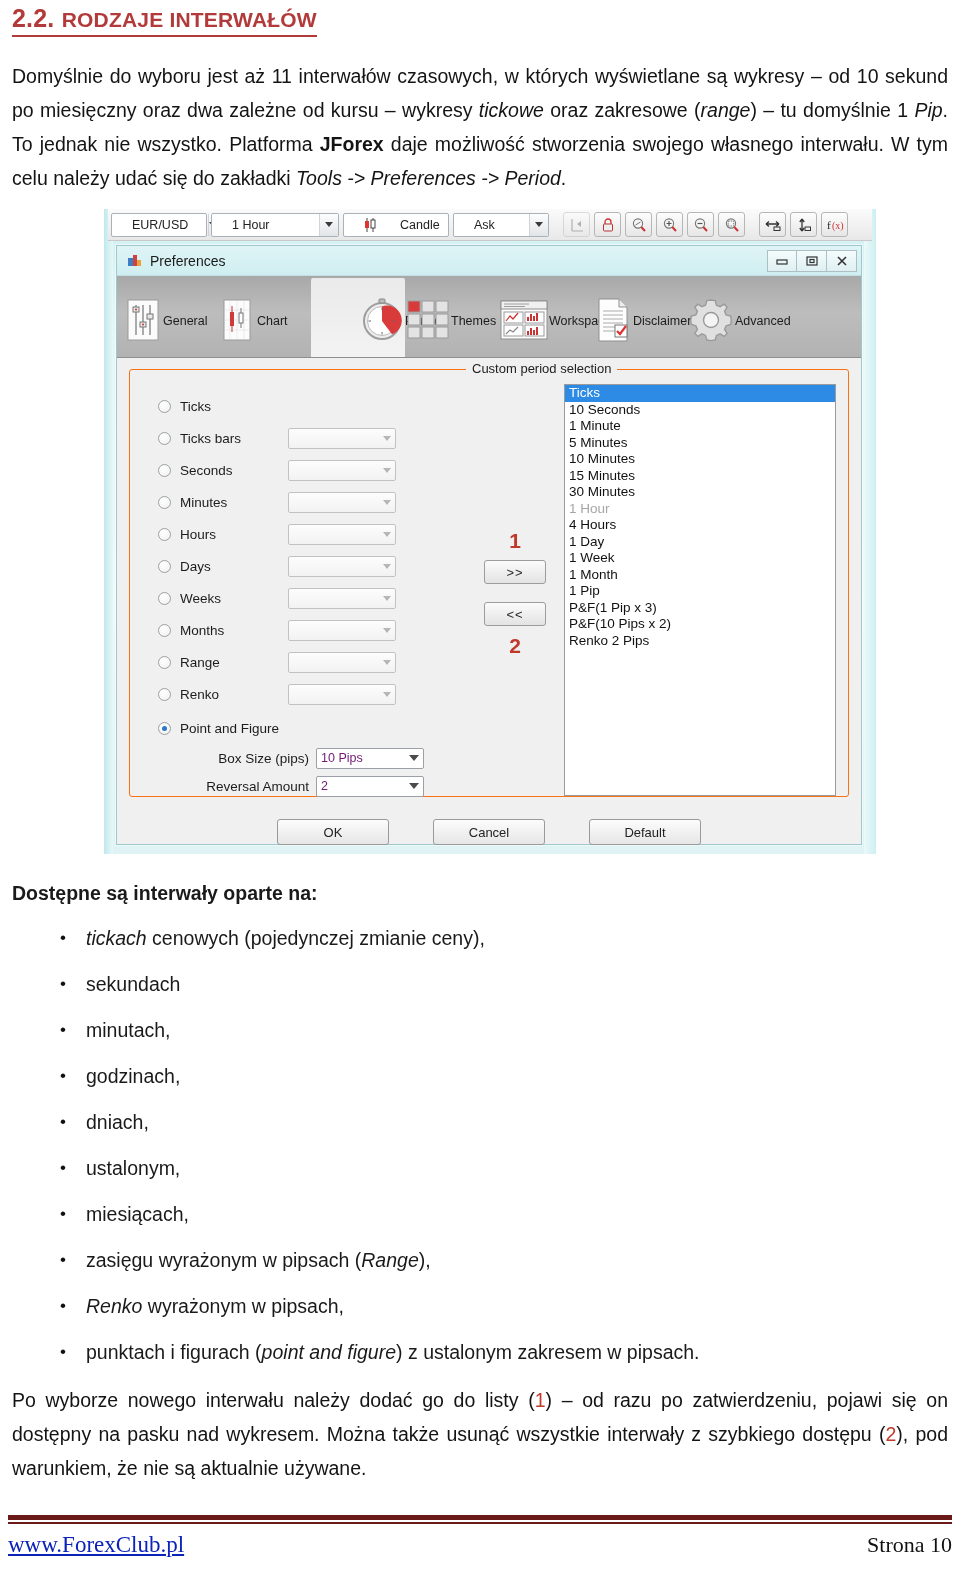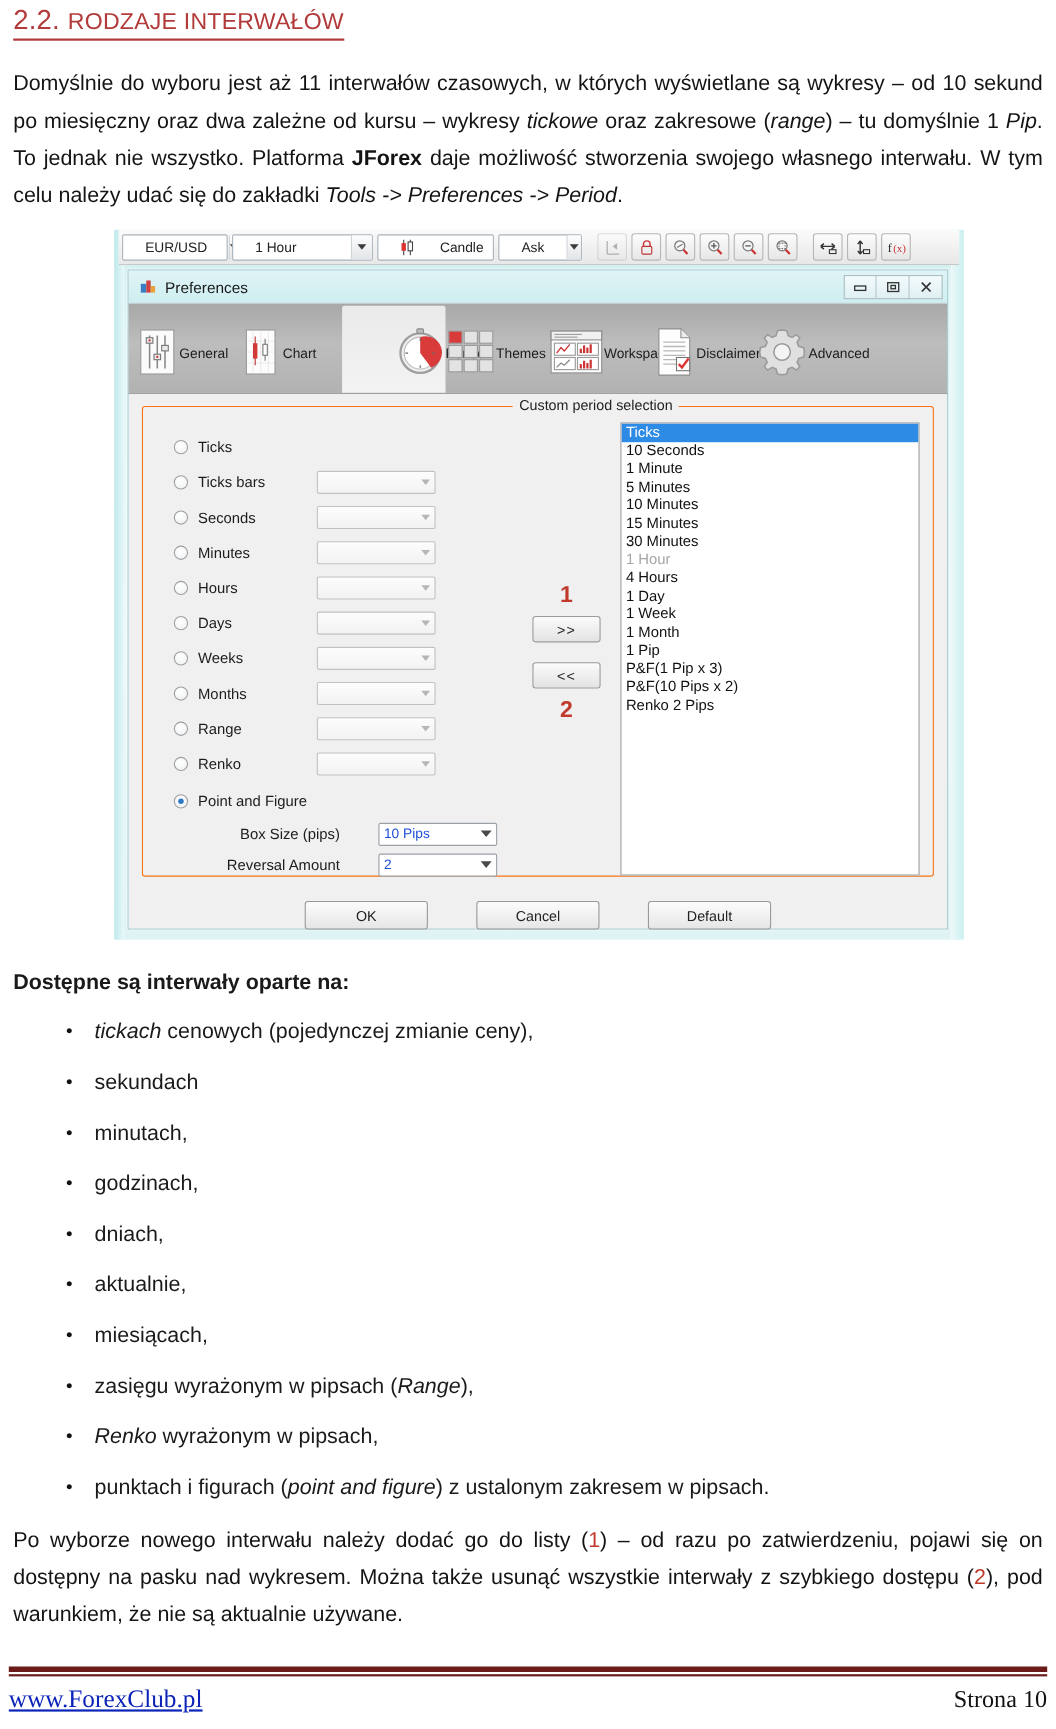--- a/index.html
+++ b/index.html
@@ -11,21 +11,21 @@
     color: #1a1a1a;
     position: relative;
     overflow: hidden;
   }
 
   .page { position:relative; width:960px; height:1572px; padding: 0 8px; }
 
   
   .heading {
     color: #b33a3a;
-    font-weight: normal;
+    font-weight: bold;
     font-size: 25px;
     letter-spacing: .2px;
     padding: 4px 0 2px 0;
     display: inline-block;
     border-bottom: 2px solid #b33a3a;
     margin-left: 4px;
   }
   .heading .sc { font-size: 21px; }
 
   
@@ -74,21 +74,21 @@
   }
   .combo .arrowbox {
     width:19px; height:22px; margin-left:auto; border-left:1px solid #cfd4d9;
     background:linear-gradient(180deg,#fdfdfd,#e2e5e8);
     display:flex; align-items:center; justify-content:center;
   }
   .caret { width:0;height:0;border-left:4px solid transparent;border-right:4px solid transparent;border-top:5px solid #3b3b3b; }
   .combo.c-sym { width:96px; }
   .combo.c-per { width:128px; }
   .combo.c-cdl { width:106px; }
-  .combo.c-ask { width:76px; }
+  .combo.c-ask { width:96px; }
   .tbtn {
     width:27px;height:25px;border:1px solid #b6b6b6;border-radius:3px;
     background:linear-gradient(180deg,#fdfdfd,#e6e6e6);
     display:flex;align-items:center;justify-content:center; position:relative;
   }
   .tbtn.disabled { opacity:.45; }
   .tsep { width:6px; }
 
   
   .prefs {
@@ -147,21 +147,21 @@
   .minicombo {
     width:108px; height:21px; border:1px solid #c2c2c2; border-radius:2px;
     background:linear-gradient(180deg,#fdfdfd,#f2f2f2);
     display:flex; align-items:center; padding:0 4px; font-size:12px; color:#333;
   }
   .minicombo .mc-arrow { margin-left:auto; width:0;height:0;
     border-left:4px solid transparent;border-right:4px solid transparent;border-top:5px solid #b6b6b6; }
   .pf-row { display:flex; align-items:center; height:28px; padding-left:26px; }
   .pf-label { font-size:13.5px; width:132px; text-align:right; padding-right:7px; color:#1c1c1c; }
   .pf-combo { width:108px; height:21px; border:1px solid #9aa0a6; border-radius:2px; background:#fff;
-    display:flex; align-items:center; padding:0 4px; font-size:12.5px; color:#1d4ed8;margin-left:28px; }
+    display:flex; align-items:center; padding:0 4px; font-size:12.5px; color:#701a75; }
   .pf-combo .mc-arrow { margin-left:auto; width:0;height:0;
     border-left:5px solid transparent;border-right:5px solid transparent;border-top:6px solid #4a4a4a; }
 
   
   .mid-col { width:86px; display:flex; flex-direction:column; align-items:center; padding-top:146px; }
   .mark { font-size:21px; font-weight:bold; color:#c0392b; line-height:1; }
   .arrbtn {
     width:62px; height:24px; margin:9px 0;
     border:1px solid #9c9c9c; border-radius:3px;
     background:linear-gradient(180deg,#fbfbfb,#e3e3e3);
@@ -648,21 +648,21 @@
   </div>
 
   <div class="lead">Dostępne są interwały oparte na:</div>
 
   <ul class="ivals">
     <li><span class="i">tickach</span><span> cenowych (pojedynczej zmianie ceny),</span></li>
     <li><span>sekundach</span></li>
     <li><span>minutach,</span></li>
     <li><span>godzinach,</span></li>
     <li><span>dniach,</span></li>
-    <li><span>aktualnie,</span></li>
+    <li><span>ustalonym,</span></li>
     <li><span>miesiącach,</span></li>
     <li>zasięgu wyrażonym w pipsach (<span class="i">Range</span>),</li>
     <li><span class="i">Renko</span><span> wyrażonym w pipsach,</span></li>
     <li>punktach i figurach (<span class="i">point and figure</span>) z ustalonym zakresem w pipsach.</li>
   </ul>
 
   <p class="para tight"><span>Po wyborze nowego interwału należy dodać go do listy (</span><span class="red">1</span><span>) – od razu po zatwierdzeniu, pojawi się on dostępny na pasku nad wykresem. Można także usunąć wszystkie interwały z szybkiego dostępu (</span><span class="red">2</span><span>), pod warunkiem, że nie są aktualnie używane.</span></p>
 
   <div class="footer">
     <div class="fline1"></div>

